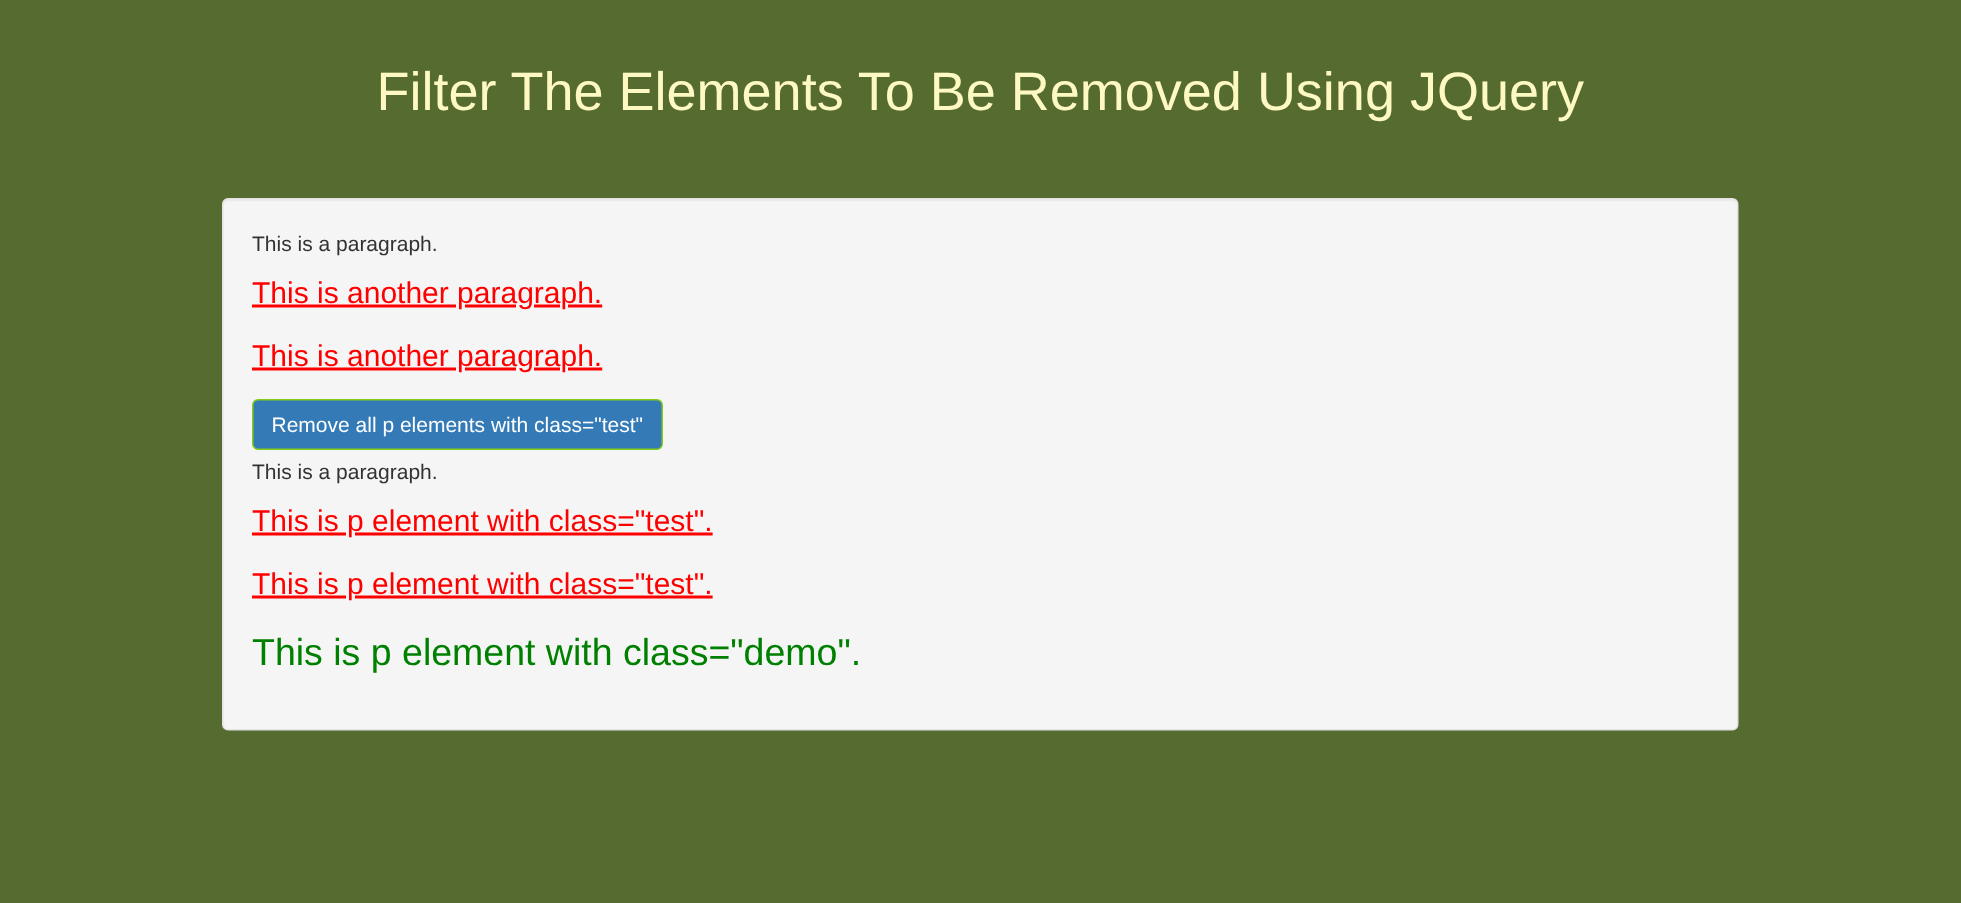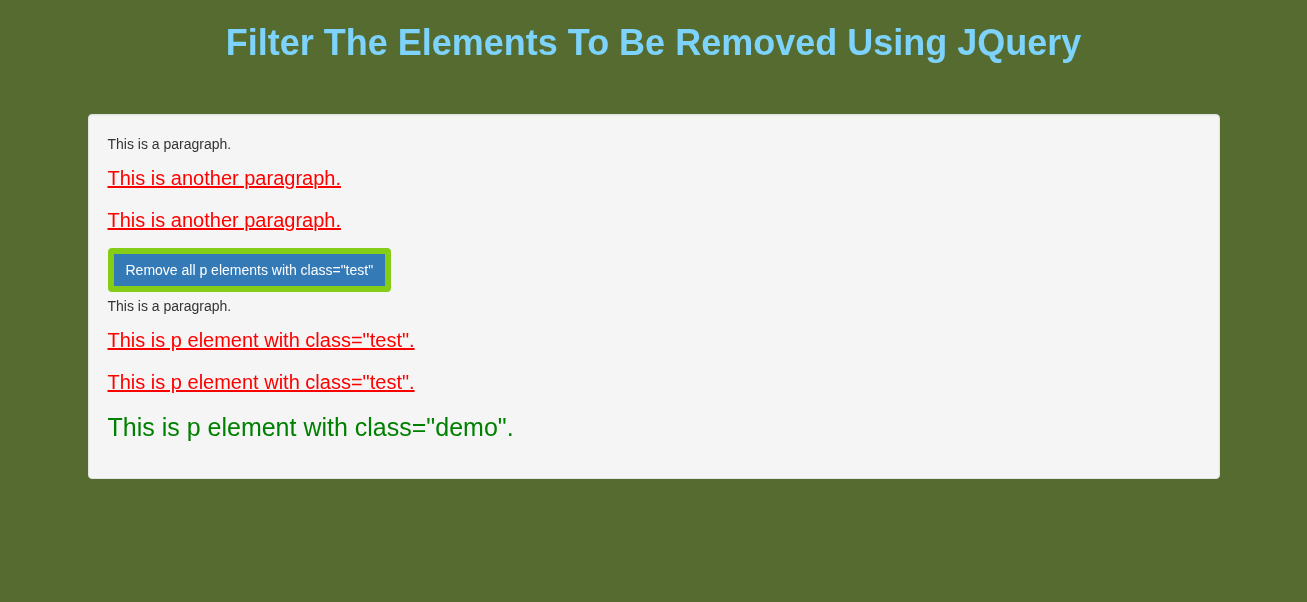--- a/index.html
+++ b/index.html
@@ -8,28 +8,28 @@
       box-sizing: border-box;
     }
     body {
       background-color: #556b2f;
       font-family: "Helvetica Neue", Helvetica, Arial, sans-serif;
       width: 1307px;
       height: 602px;
       overflow: hidden;
     }
     .page-title {
-      color: #7dd3fc;
+      color: #fef9c3;
       text-align: center;
       font-size: 36px;
-      font-weight: 700;
-      padding: 22px 20px 50px;
+      font-weight: 400;
+      padding: 40px 20px 50px;
     }
     .container {
-      width: 1132px;
+      width: 1011px;
       margin: 0 auto;
     }
     .well {
       background-color: #f5f5f5;
       border: 1px solid #e3e3e3;
       border-radius: 4px;
       box-shadow: inset 0 1px 1px rgba(0,0,0,0.05);
       padding: 19px;
       min-height: 20px;
     }
@@ -48,21 +48,21 @@
     }
     .demo-paragraph {
       color: #008000;
       font-size: 25px;
       margin-bottom: 14px;
       line-height: 1.4;
     }
     .btn-primary {
       color: #ffffff;
       background-color: #337ab7;
-      border: 6px solid #84cc16;
+      border: 1px solid #84cc16;
       padding: 6px 12px;
       font-size: 14px;
       line-height: 1.42857143;
       border-radius: 4px;
       cursor: pointer;
       display: inline-block;
       text-align: center;
       vertical-align: middle;
       margin-bottom: 4px;
     }

